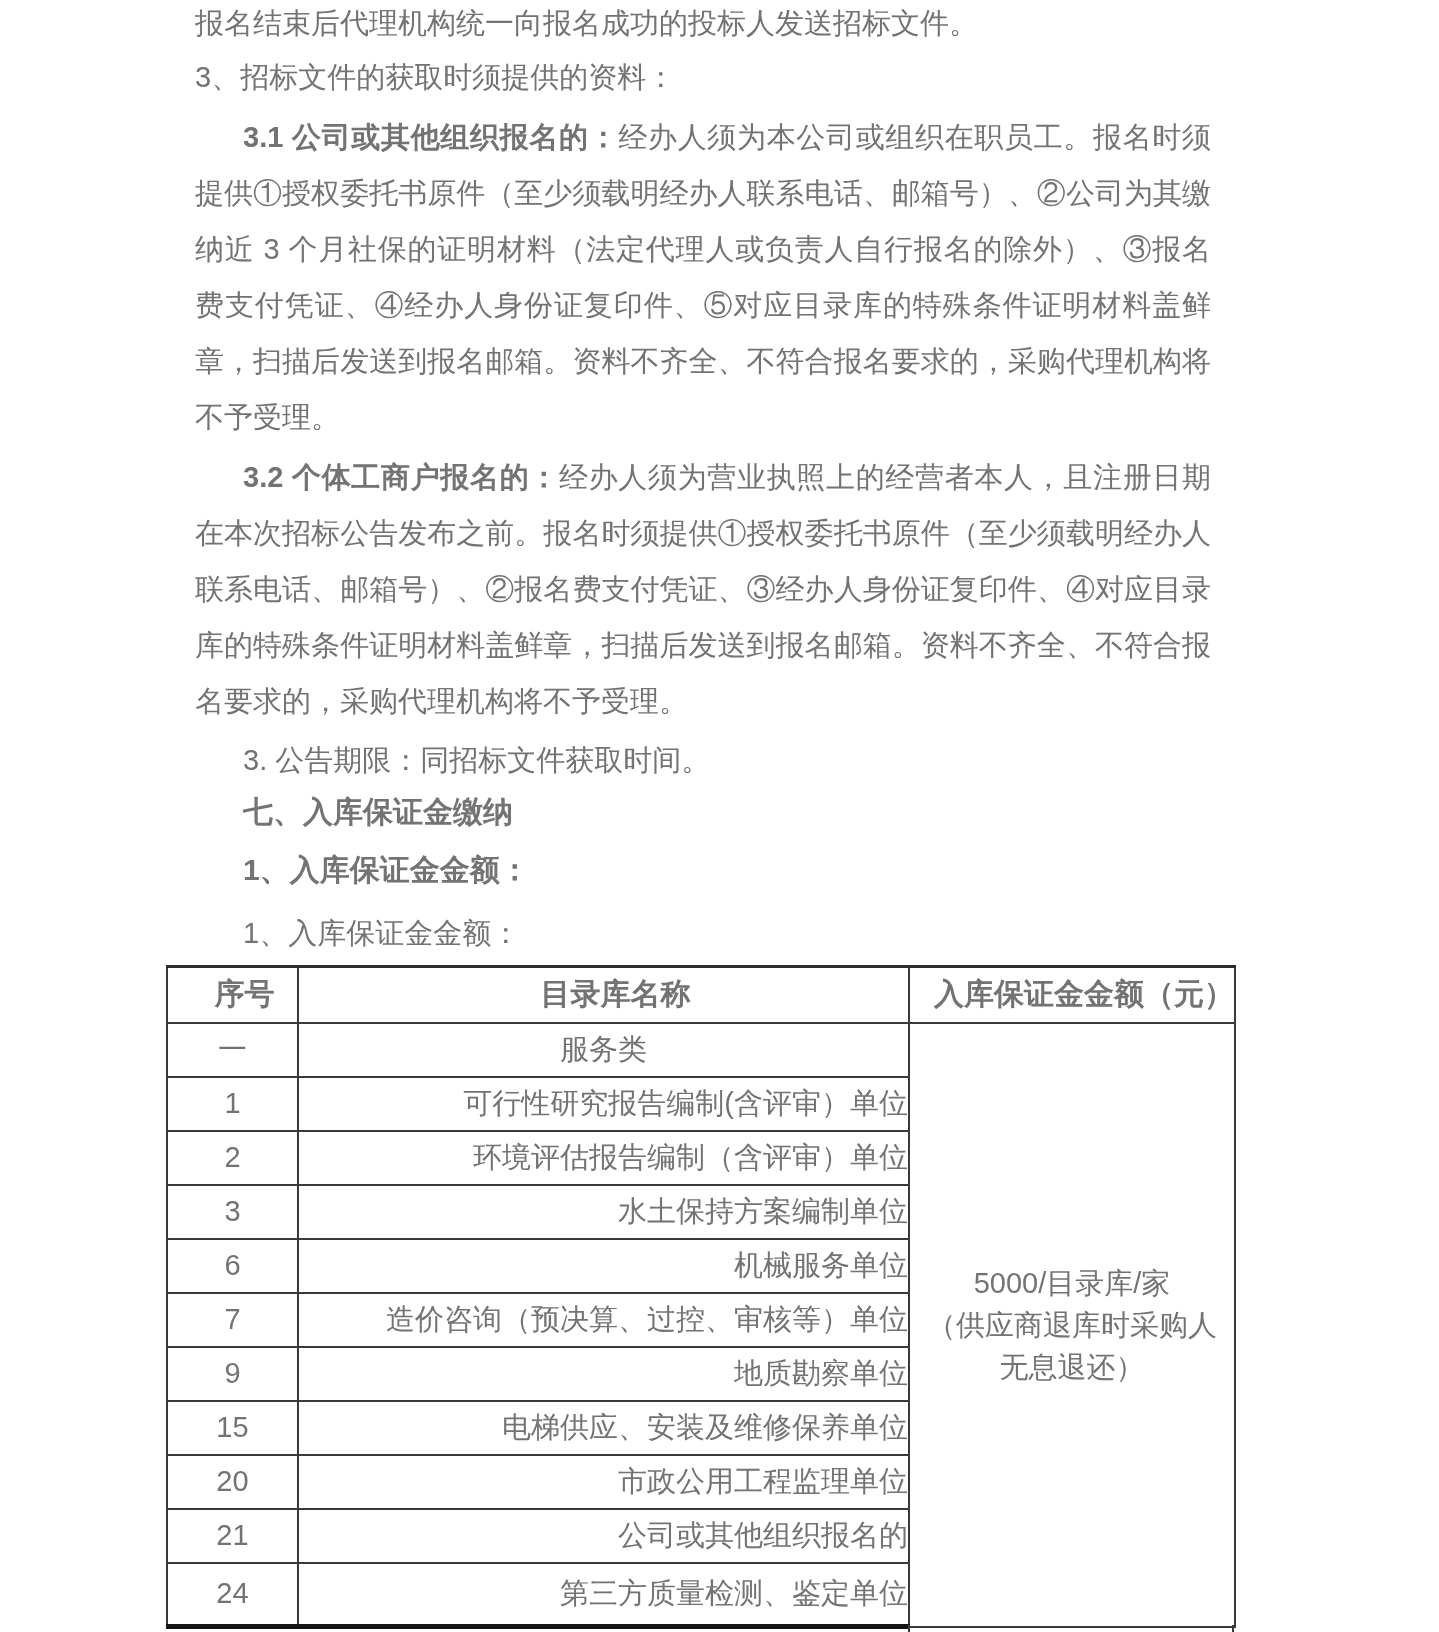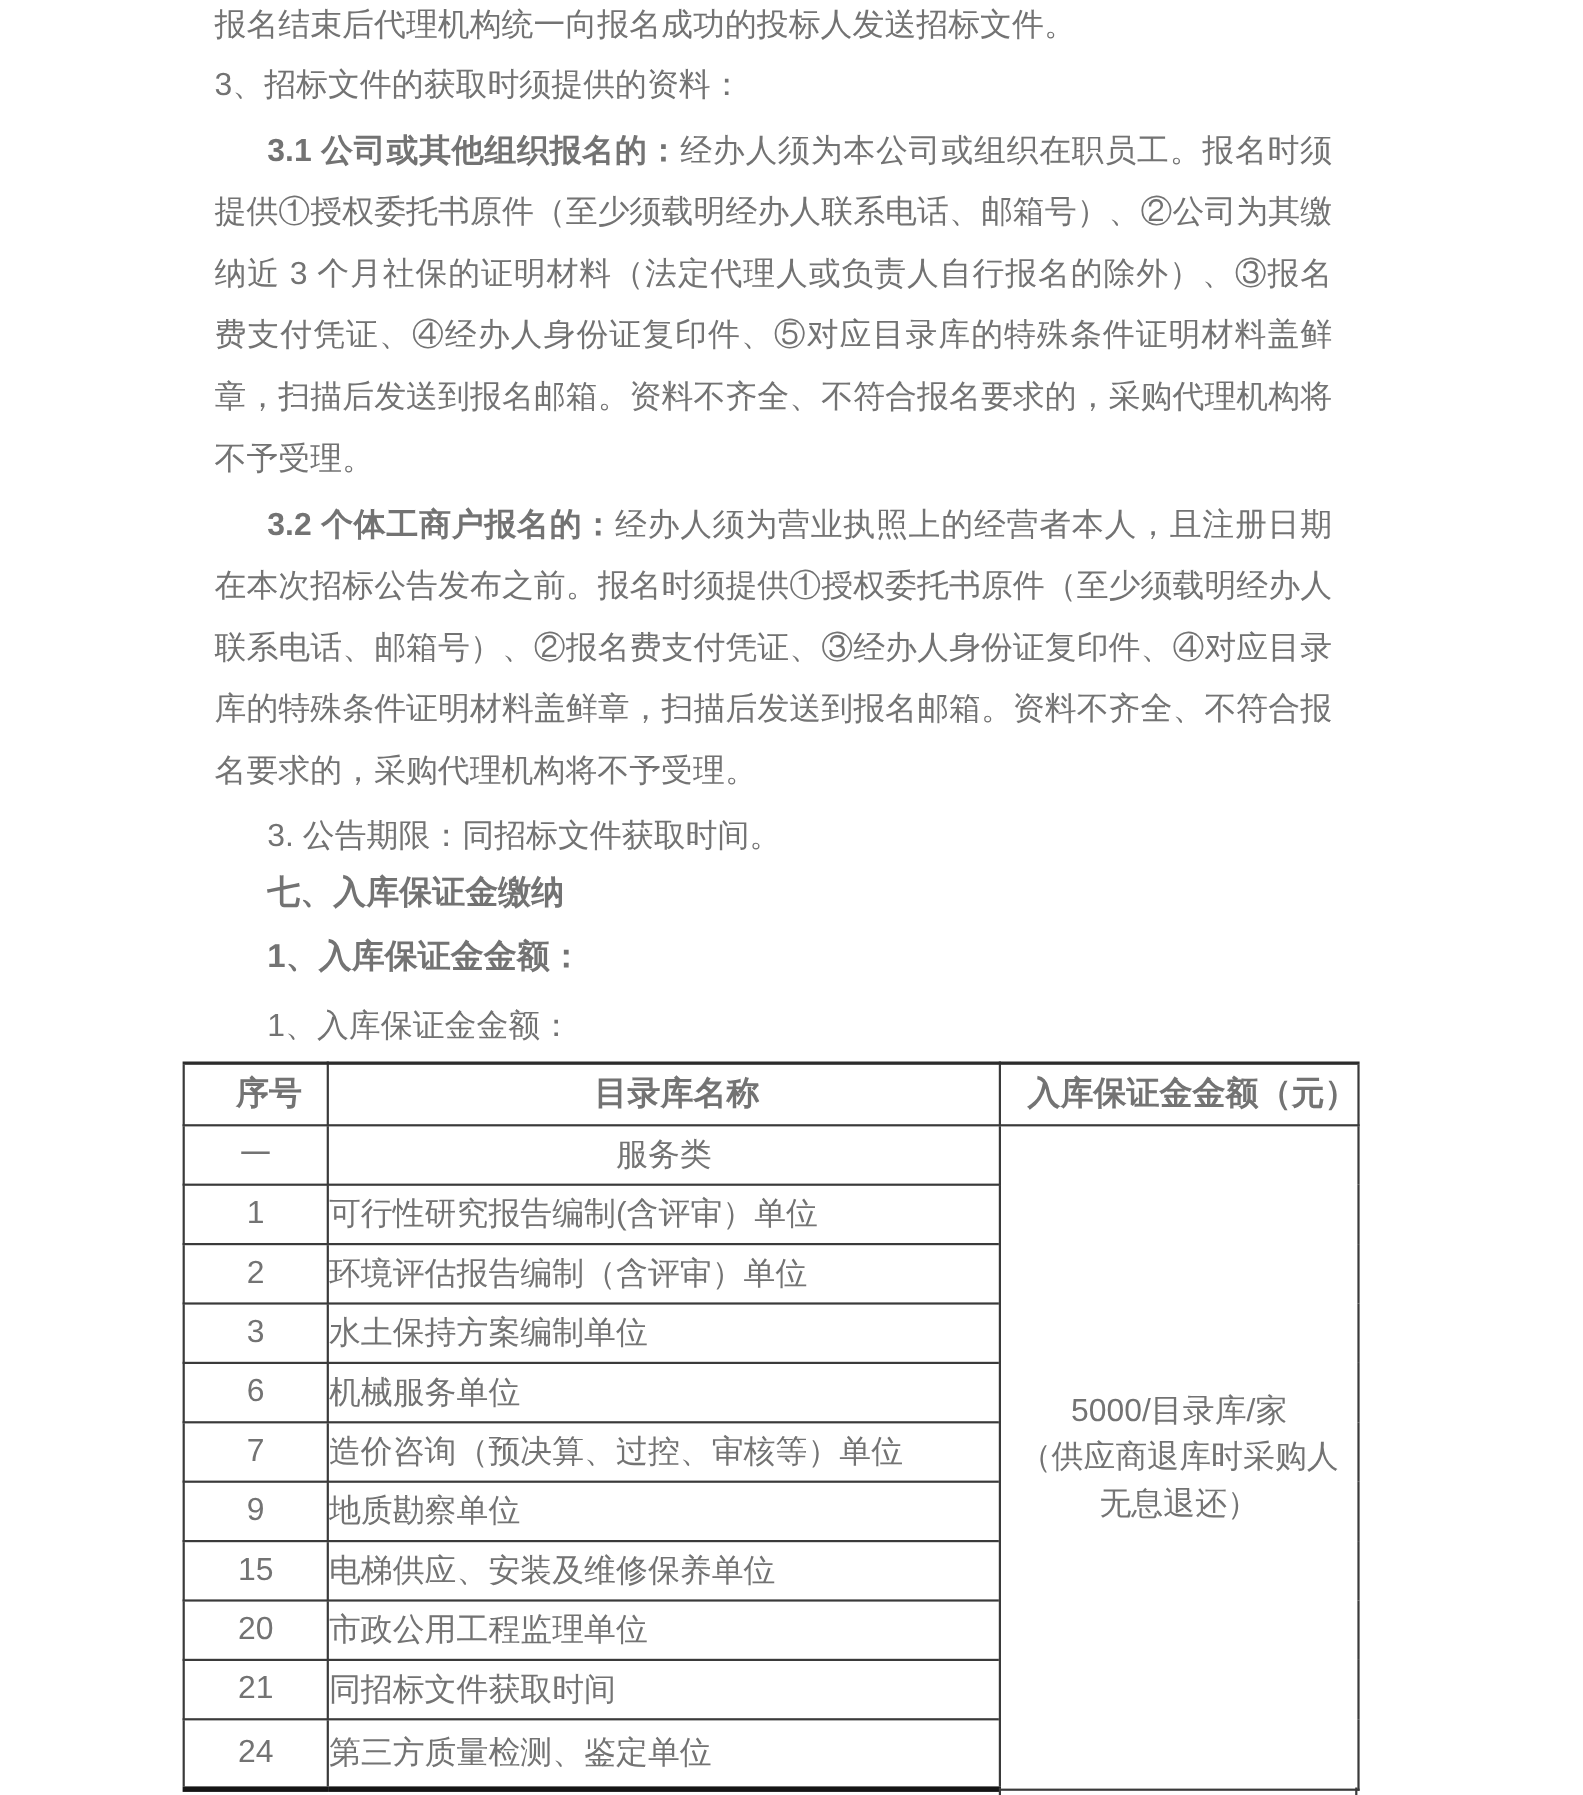--- a/index.html
+++ b/index.html
@@ -54,21 +54,21 @@
   }
   col.c1 { width:131px; }
   col.c2 { width:611px; }
   col.c3 { width:326px; }
   tr.hdr  { height:56px; }
   tr.row  { height:54px; }
   tr.last { height:64px; }
   tr.hdr th { font-weight:bold; font-size:30px; text-align:center;padding-left:24px; }
   td.num  { text-align:center; font-weight:bold; }
   td.num-plain { text-align:center; font-weight:normal; }
-  td.name { text-align:left; padding-left:56px; }
+  td.name { text-align:right; padding-left:56px; }
   td.name-center { text-align:center; font-weight:bold; }
   td.deposit {
     text-align:center;
     vertical-align:middle;
     line-height:42px;
     border-bottom:none;
   }
   tr.last td.num, tr.last td.name { border-bottom:5px solid #151515;margin-top:12px; }
   
   .vext {
@@ -151,21 +151,21 @@
       <tr class="row">
         <td class="num">15</td>
         <td class="name">电梯供应、安装及维修保养单位</td>
       </tr>
       <tr class="row">
         <td class="num">20</td>
         <td class="name">市政公用工程监理单位</td>
       </tr>
       <tr class="row">
         <td class="num">21</td>
-        <td class="name">同招标文件获取时间</td>
+        <td class="name">公司或其他组织报名的</td>
       </tr>
       <tr class="last">
         <td class="num">24</td>
         <td class="name">第三方质量检测、鉴定单位</td>
       </tr>
     </tbody>
       </table>
     <div class="vext vext-l"></div>
     <div class="vext vext-r"></div>
   </div>

